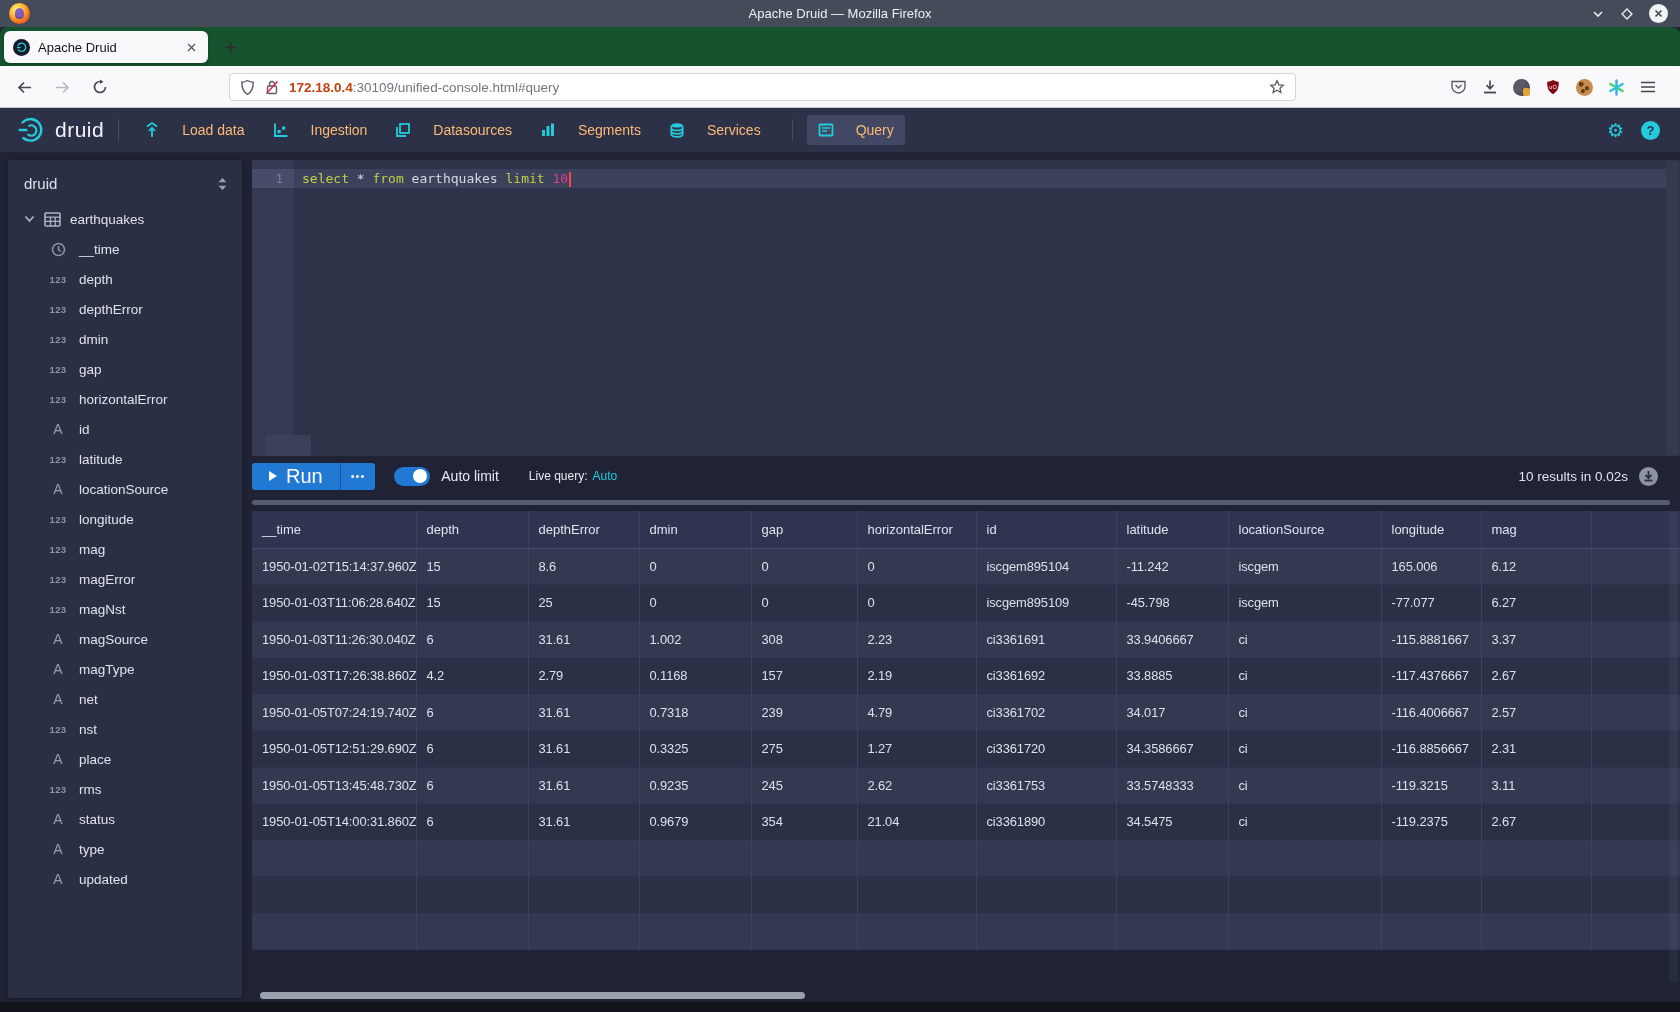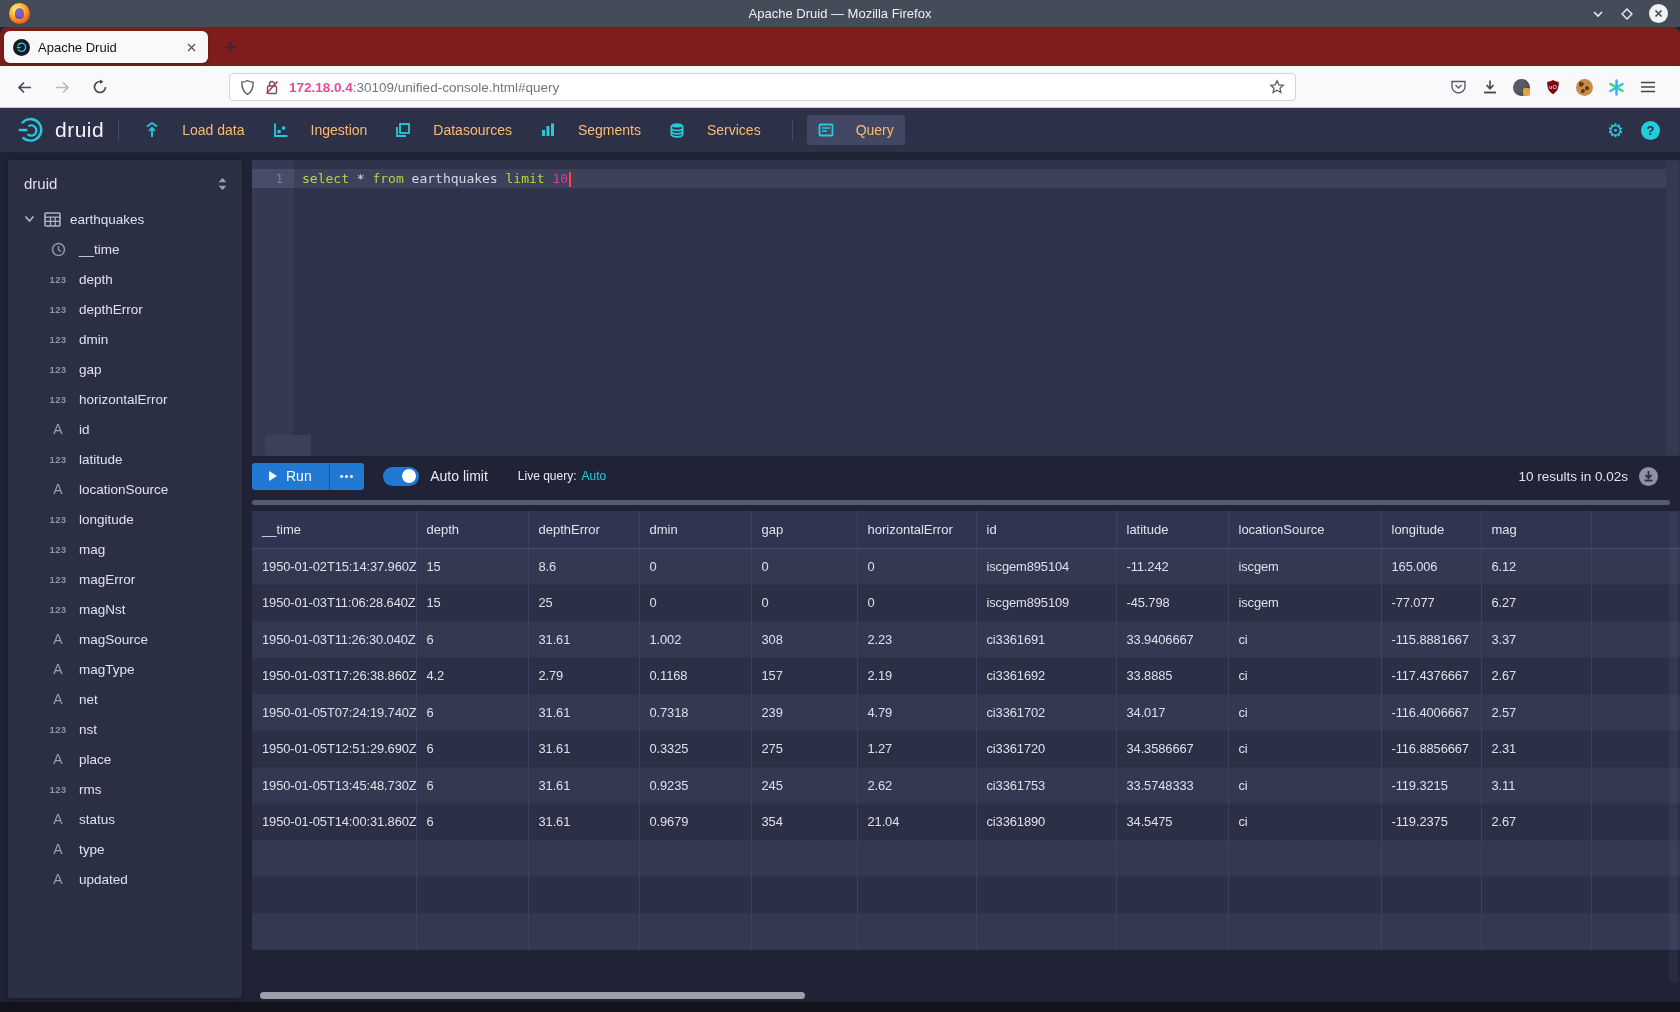--- a/index.html
+++ b/index.html
@@ -13,37 +13,37 @@
                      text-align:center; color:#eef0f3; font-size:13px; }
   #ff-logo { position:absolute; left:9px; top:3px; width:21px; height:21px; border-radius:50%;
              background:radial-gradient(circle at 38% 32%, #ffe066 0 16%, #ffb12e 38%, #f2681c 68%, #d8410f 100%); }
   #ff-logo:after { content:""; position:absolute; left:6px; top:5px; width:9px; height:11px;
                    border-radius:50% 50% 40% 40%; background:radial-gradient(circle at 60% 40%, #6a4bd8 0 45%, #3b2b86 100%); opacity:.85; }
   .winctl { position:absolute; top:4px; display:flex; gap:15px; right:12px; align-items:center; }
   .winctl svg { display:block; }
   .ctl-close { width:19px; height:19px; border-radius:50%; background:#f2f3f5; display:flex; align-items:center; justify-content:center; }
 
   
-  #tabbar { position:absolute; left:0; top:27px; width:100%; height:44px; background:#7f1d1d;border-radius:8px; }
+  #tabbar { position:absolute; left:0; top:27px; width:100%; height:44px; background:#14532d;border-radius:8px; }
   #tab { position:absolute; left:4px; top:4px; width:204px; height:32px; background:#f9f9fb; border-radius:6px;
          box-shadow:0 1px 3px rgba(0,0,0,.28); display:flex; align-items:center; padding:0 9px; }
   #tab .favicon { width:17px; height:17px; border-radius:50%; background:#161926; display:flex; align-items:center; justify-content:center; }
   #tab .tab-title { flex:1; margin-left:8px; font-size:13px; color:#15141a; white-space:nowrap; overflow:hidden; }
   #tab .tab-close { color:#55565c; font-size:13px; padding:0 2px; }
   #newtab { position:absolute; left:216px; top:6px; width:28px; height:28px; border-radius:4px;
             display:flex; align-items:center; justify-content:center; }
 
   
   #toolbar { position:absolute; left:0; top:66px; width:100%; height:42px; background:#f9f9fb; border-bottom:1px solid #c9cad0; }
   .nav-btn { position:absolute; top:9px; width:24px; height:24px; display:flex; align-items:center; justify-content:center; }
   #urlbar { position:absolute; left:229px; top:7px; width:1067px; height:28px; background:#ffffff;
             border:1px solid #d4d4dc; border-radius:4px; display:flex; align-items:center; padding:0 10px; }
   #urlbar .sep-ic { margin-right:9px; display:flex; }
   #url-text { flex:1; font-size:13.5px; color:#74747f; white-space:nowrap; overflow:hidden; }
-  #url-text b { color:#ec4899; font-weight:600; }
+  #url-text b { color:#c2410c; font-weight:600; }
   #toolbar-right { position:absolute; right:24px; top:8px; display:flex; gap:15px; align-items:center; height:26px; }
   .ext-cookie { width:17px; height:17px; border-radius:50%;
       background:radial-gradient(circle 2.5px at 30% 30%, #6b3c12 98%, transparent), radial-gradient(circle 2px at 65% 55%, #6b3c12 98%, transparent),
                  radial-gradient(circle 2px at 40% 72%, #6b3c12 98%, transparent), #c78b4e; }
   .ext-moon { width:17px; height:17px; border-radius:50%; background:radial-gradient(circle at 35% 35%, #585a66 0 40%, #32333d 100%); position:relative; }
   .ext-moon:after { content:""; position:absolute; right:0; bottom:0; width:7px; height:8px; border-radius:2px; background:#e2a23c; }
 
   
   #navbar { position:absolute; left:0; top:108px; width:100%; height:44px; background:#2d3147;
             display:flex; align-items:center; padding-left:16px; }
@@ -89,21 +89,21 @@
   .tok-keyword { color:#bfd042; }
   .tok-plain { color:#d6d8e4; }
   .tok-number { color:#de3d9a; }
   #cursor { display:inline-block; width:2px; height:15px; background:#ff4348; vertical-align:middle; margin-left:1px; }
   #editor-hscroll { position:absolute; left:13px; bottom:0; width:46px; height:21px; background:#3c4159; border-radius:2px; }
   #editor-vtrack { position:absolute; right:1px; top:1px; bottom:1px; width:13px; background:rgba(120,128,160,.10); }
 
   
   #runbar { position:absolute; left:0; right:0; top:310px; height:28px; display:flex; align-items:center; }
   #run-group { display:flex; height:27px; border-radius:3px; overflow:hidden; }
-  #run-btn { background:#2179d4; color:#fff; font-size:14px; display:flex; align-items:center; gap:9px; padding:0 17px; }
+  #run-btn { background:#2179d4; color:#fff; font-size:20px; display:flex; align-items:center; gap:9px; padding:0 17px; }
   #run-btn .play { width:0; height:0; border-left:8px solid #fff; border-top:5px solid transparent; border-bottom:5px solid transparent; }
   #more-btn { background:#2179d4; border-left:1px solid rgba(0,0,0,.28); color:#fff; display:flex; align-items:center;
               padding:0 10px; font-size:11px; letter-spacing:1px; }
   #auto-toggle { margin-left:19px; width:36px; height:19px; border-radius:10px; background:#2179d4; position:relative; }
   #auto-toggle .knob { position:absolute; right:3px; top:2.5px; width:14px; height:14px; border-radius:50%; background:#fff; }
   #auto-limit-lbl { margin-left:11px; color:#e8eaf2; font-size:14px; }
   #live-query { margin-left:30px; color:#e8eaf2; font-size:12px; }
   #live-query .lq-val { color:#23cbdd; margin-left:5px; }
   #results-summary { margin-left:auto; color:#dfe2ec; font-size:13.5px; }
   #download-ic { margin:0 22px 0 11px; width:19px; height:19px; border-radius:50%; background:#8d93a3;

